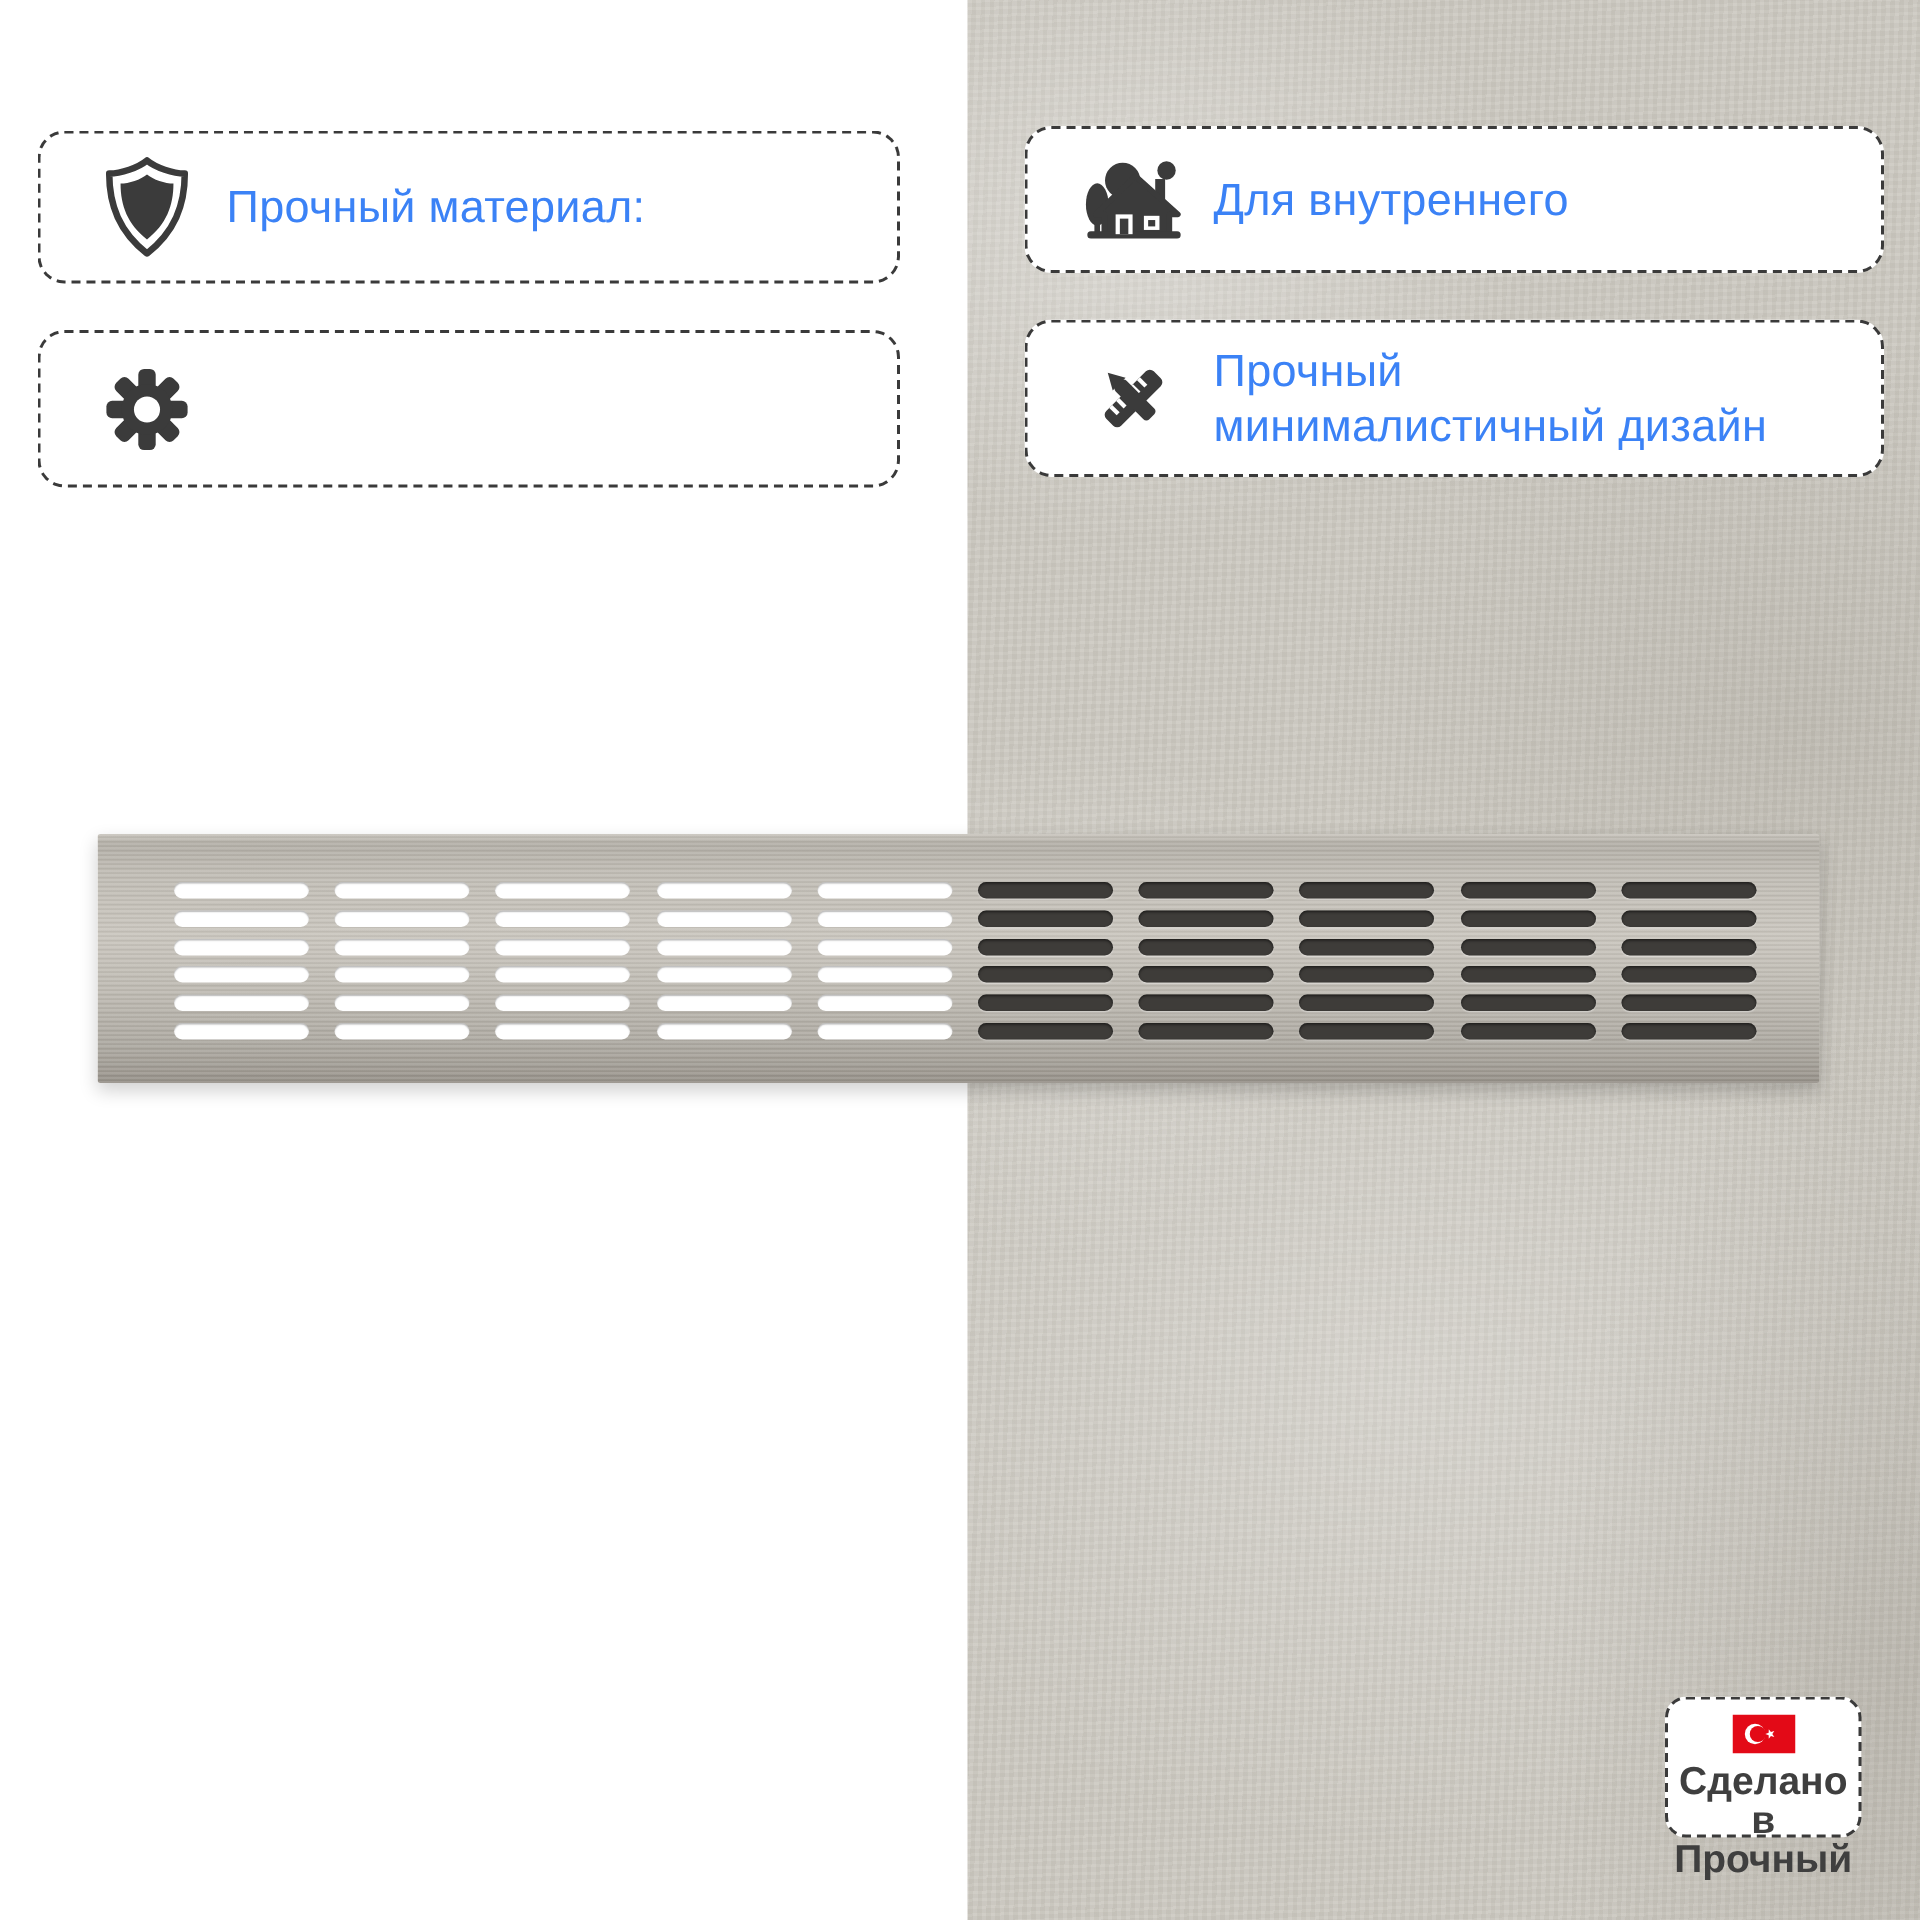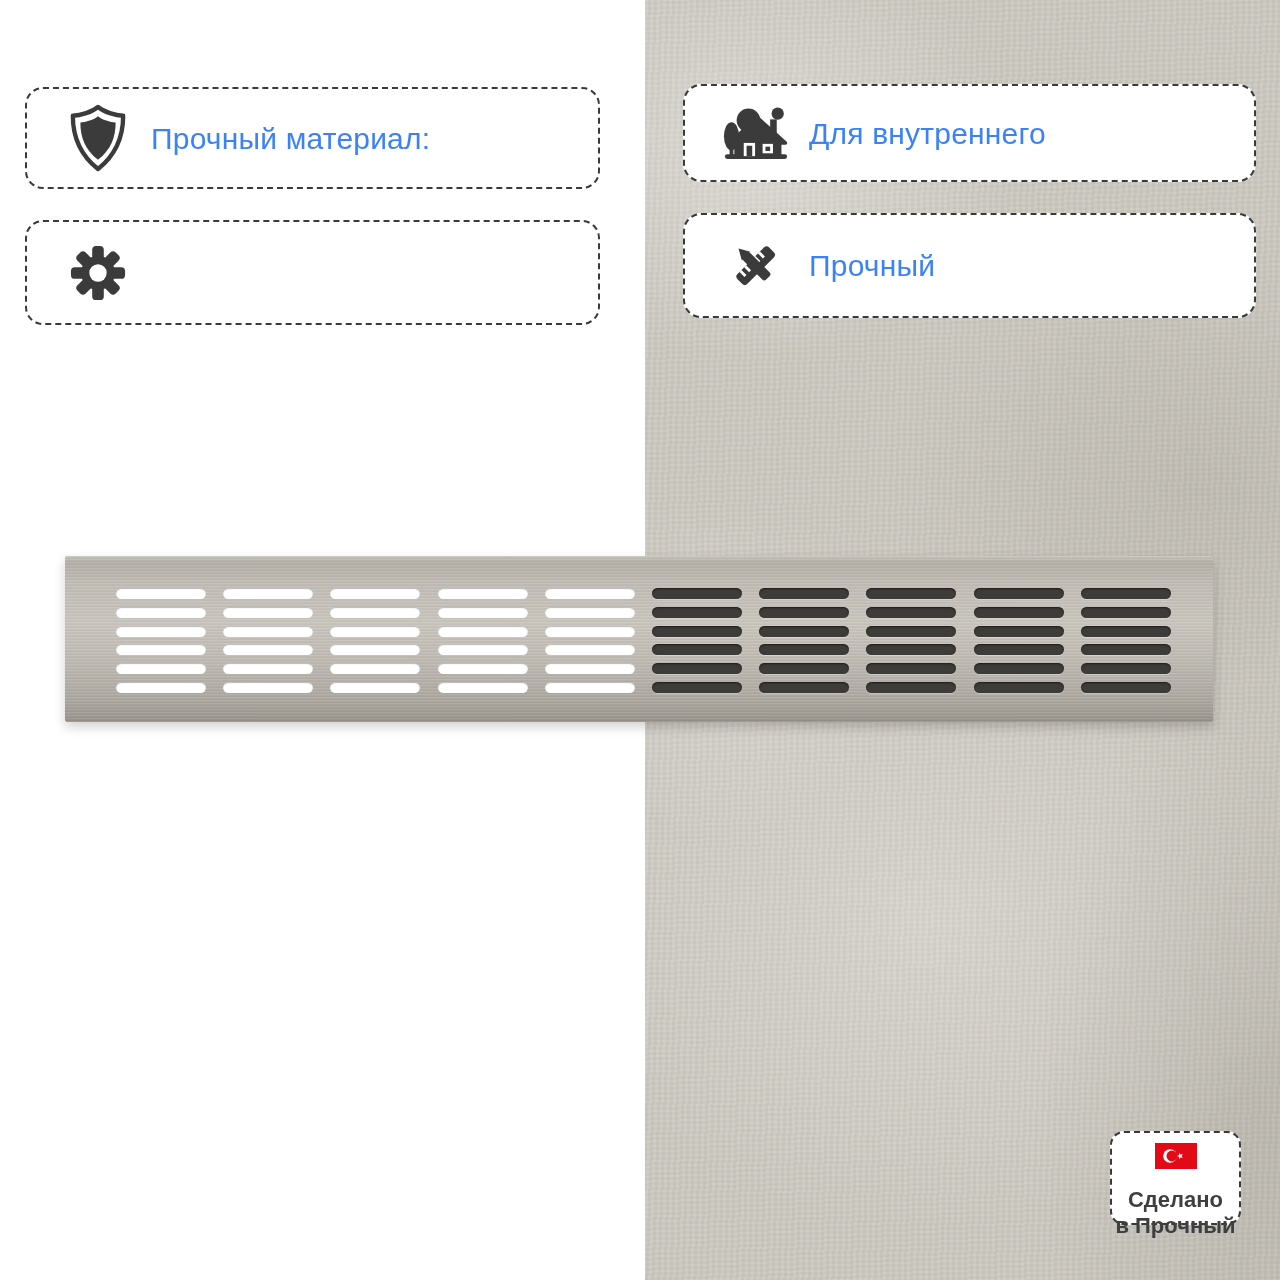--- a/index.html
+++ b/index.html
@@ -53,22 +53,22 @@
   
   .badge{
     position:absolute; left:1110px; top:1131px; width:131px; height:94px;
     box-sizing:border-box; background:#ffffff;
     border:2px dashed #3a3a3a; border-radius:14px;
     display:flex; flex-direction:column; align-items:center;
     padding-top:10px;
   }
   .badge-flag{line-height:0;}
   .badge-text{
-    margin-top:18px; text-align:center; color:#3f3f3f;
-    font-size:22px; line-height:26px; font-weight:700;
+    margin-top:5px; text-align:center; color:#3f3f3f;
+    font-size:26px; line-height:26px; font-weight:700;
   }
 </style>
 </head>
 <body>
 
 <div class="canvas">
 
   <div class="bg-right"></div>
 
   <div class="feature-box box1">
@@ -133,20 +133,21 @@
           <rect x="41" y="22" width="3" height="7.5" fill="#ffffff"></rect>
         </g>
         <g transform="rotate(45 30 30)" fill="#3b3b3b">
           <rect x="14" y="24.5" width="34" height="11" rx="3"></rect>
           <path d="M3.5 30 L15 23.5 L15 36.5 Z"></path>
         </g>
       </svg>
     </span>
     <div class="feature-text">
       <div>Прочный</div>
+      <div>минималистичный дизайн</div>
     </div>
   </div>
 
   <div class="grille" id="grille">
       <div class="slot light" style="left: 51px; top: 32px; width: 90px; height: 11px;"></div>
       <div class="slot light" style="left: 51px; top: 50.8px; width: 90px; height: 11px;"></div>
       <div class="slot light" style="left: 51px; top: 69.6px; width: 90px; height: 11px;"></div>
       <div class="slot light" style="left: 51px; top: 88.4px; width: 90px; height: 11px;"></div>
       <div class="slot light" style="left: 51px; top: 107.2px; width: 90px; height: 11px;"></div>
       <div class="slot light" style="left: 51px; top: 126px; width: 90px; height: 11px;"></div>

